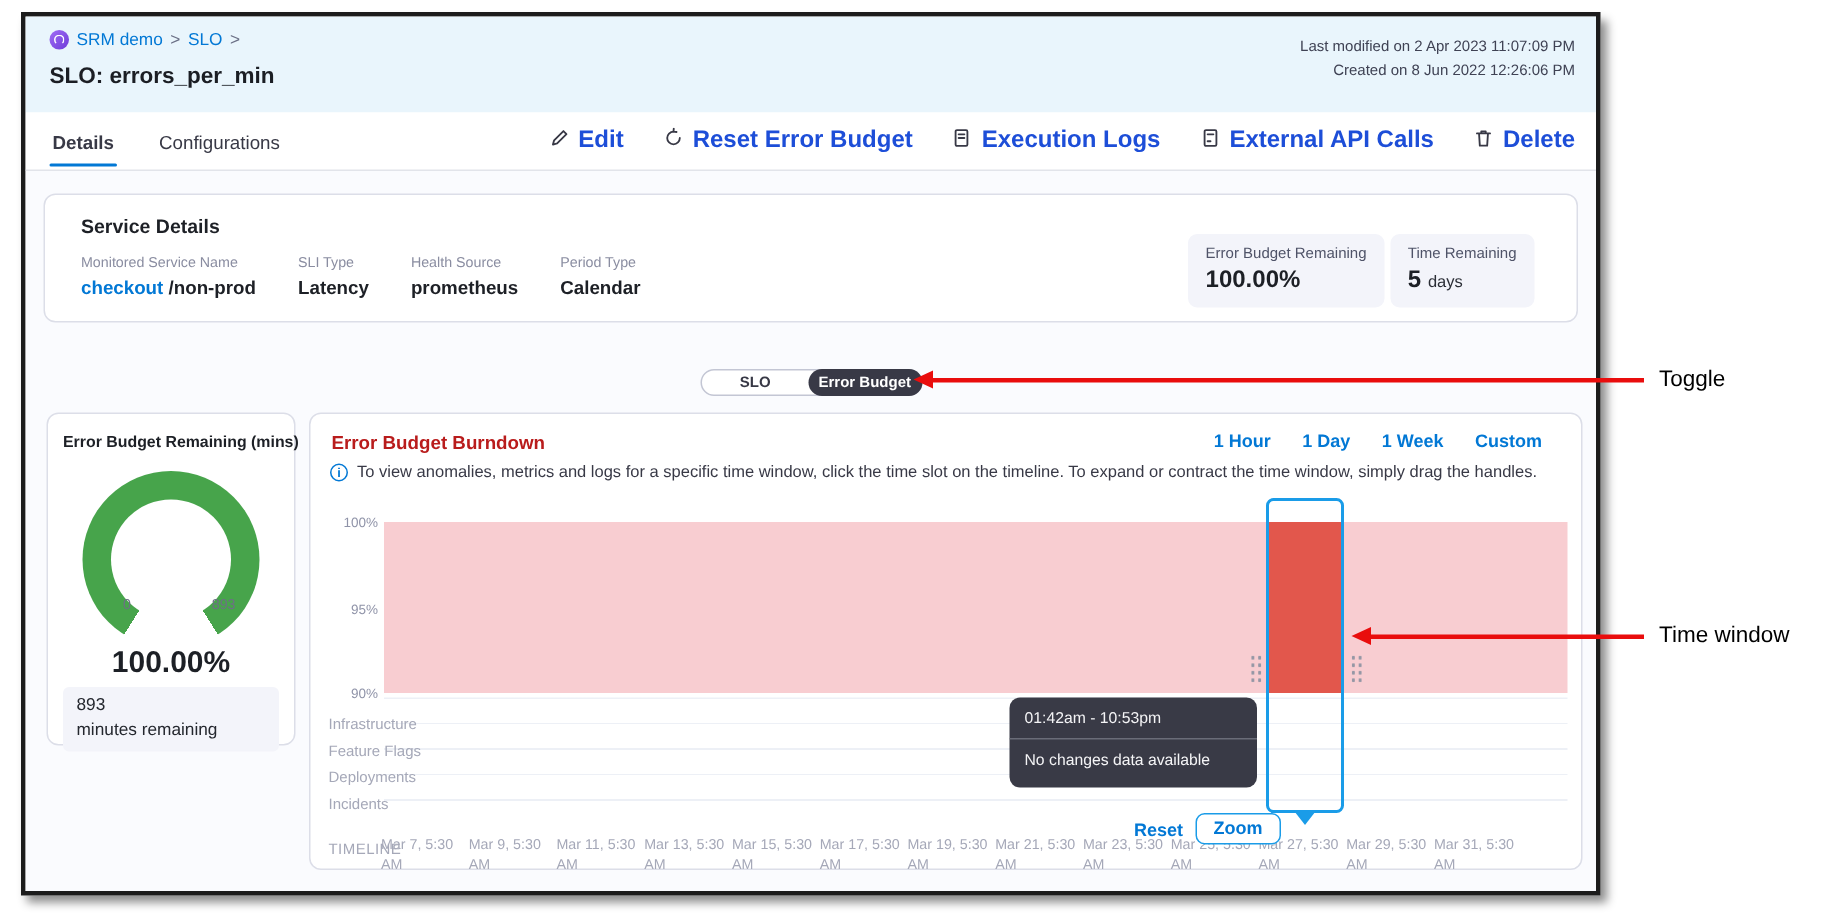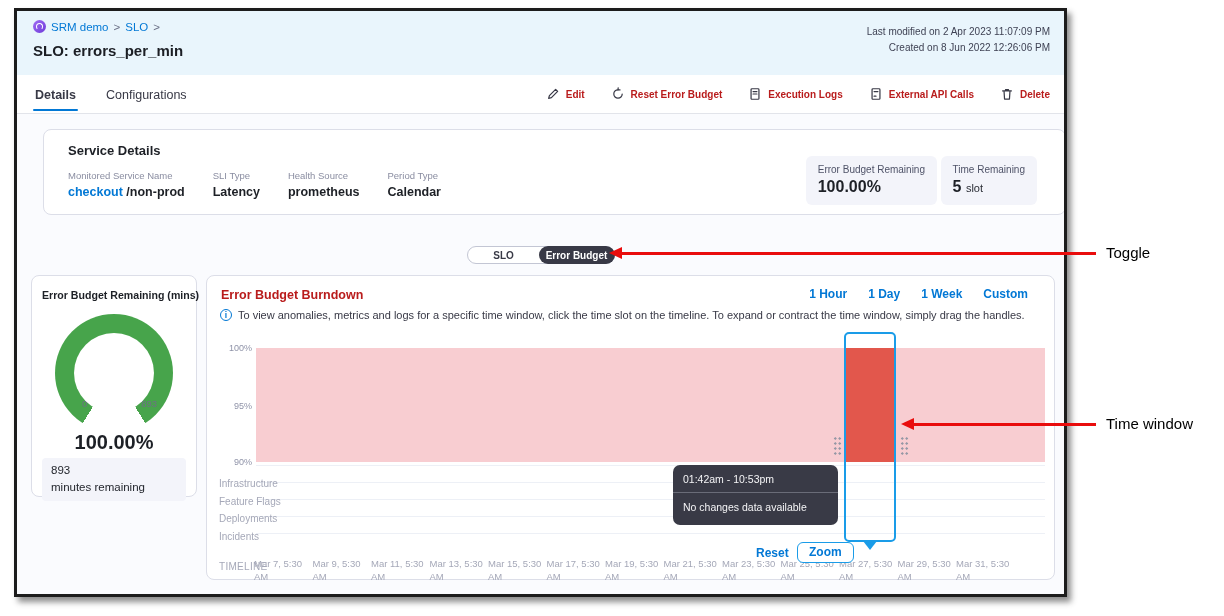--- a/index.html
+++ b/index.html
@@ -21,29 +21,29 @@
   .page-title { position:absolute; left:16px; top:31px; font-size:15px; font-weight:bold; color:#1b1e24; }
   .stamps { position:absolute; right:14px; top:13px; text-align:right; font-size:10px; color:#3f4254; line-height:1.55; }
 
   
   .tabbar { position:absolute; left:0; top:64px; right:0; height:39px; background:#fff; border-bottom:1px solid #e2e4ea; }
   .tabs { position:absolute; left:16px; top:0; height:100%; display:flex; gap:26px; align-items:center; }
   .tab { font-size:12.5px; color:#383946; padding:11px 2px 9px; cursor:pointer; position:relative; }
   .tab.active { font-weight:bold; }
   .tab.active::after { content:""; position:absolute; left:0; right:0; bottom:0; height:2.5px; background:#0278d5; border-radius:2px; }
   .actions { position:absolute; right:14px; top:0; height:100%; display:flex; gap:26px; align-items:center; }
-  .action { display:flex; align-items:center; gap:6px; font-size:10px; font-weight:bold; color:#b91c1c; cursor:pointer; }
+  .action { display:flex; gap:6px; font-size:16px; font-weight:bold; color:#1d4ed8; cursor:pointer; }
   .action svg { width:14px; height:14px; stroke:#383946; fill:none; stroke-width:1.4; stroke-linecap:round; stroke-linejoin:round; }
 
   
   .content { position:absolute; left:0; top:103px; right:0; bottom:0; background:#fafbfe; }
   .card { position:absolute; background:#fff; border:1px solid #dcdee8; border-radius:8px; }
 
   
-  .svc { left:26px; top:15px; width:1023px; height:86px; }
+  .svc { left:12px; top:15px; width:1023px; height:86px; }
   .svc-title { position:absolute; left:24px; top:13px; font-size:13px; font-weight:bold; color:#1d2026; }
   .fields { position:absolute; left:24px; top:40px; display:flex; }
   .field { margin-right:28px; }
   .f-label { font-size:9.5px; color:#8a8da1; margin-bottom:4px; }
   .f-value { font-size:12.5px; font-weight:bold; color:#1d2026; }
   .f-link { color:#0278d5; cursor:pointer; }
   .f-suffix { font-weight:normal; font-size:11px; color:#4a4d5a; }
   .sumbox { position:absolute; top:26px; background:#f3f4fa; border-radius:6px; padding:8px 12px 9px; }
   .sb-label { font-size:10px; color:#4f5368; }
   .sb-value { font-size:16px; font-weight:bold; color:#1d2026; margin-top:3px; }
@@ -196,21 +196,21 @@
               <div class="f-label">Period Type</div>
               <div class="f-value">Calendar</div>
             </div>
           </div>
           <div class="sumbox" style="right:128px; min-width:128px;">
             <div class="sb-label">Error Budget Remaining</div>
             <div class="sb-value">100.00%</div>
           </div>
           <div class="sumbox" style="right:28px; min-width:84px;">
             <div class="sb-label">Time Remaining</div>
-            <div class="sb-value"><span>5</span> <span class="sb-unit">slot</span></div>
+            <div class="sb-value"><span>5</span> <span class="sb-unit">days</span></div>
           </div>
         </div>
 
         <div class="pill">
           <div class="pill-seg">SLO</div>
           <div class="pill-seg dark">Error Budget</div>
         </div>
 
         <div class="card gcard">
           <div class="g-title">Error Budget Remaining (mins)</div>

